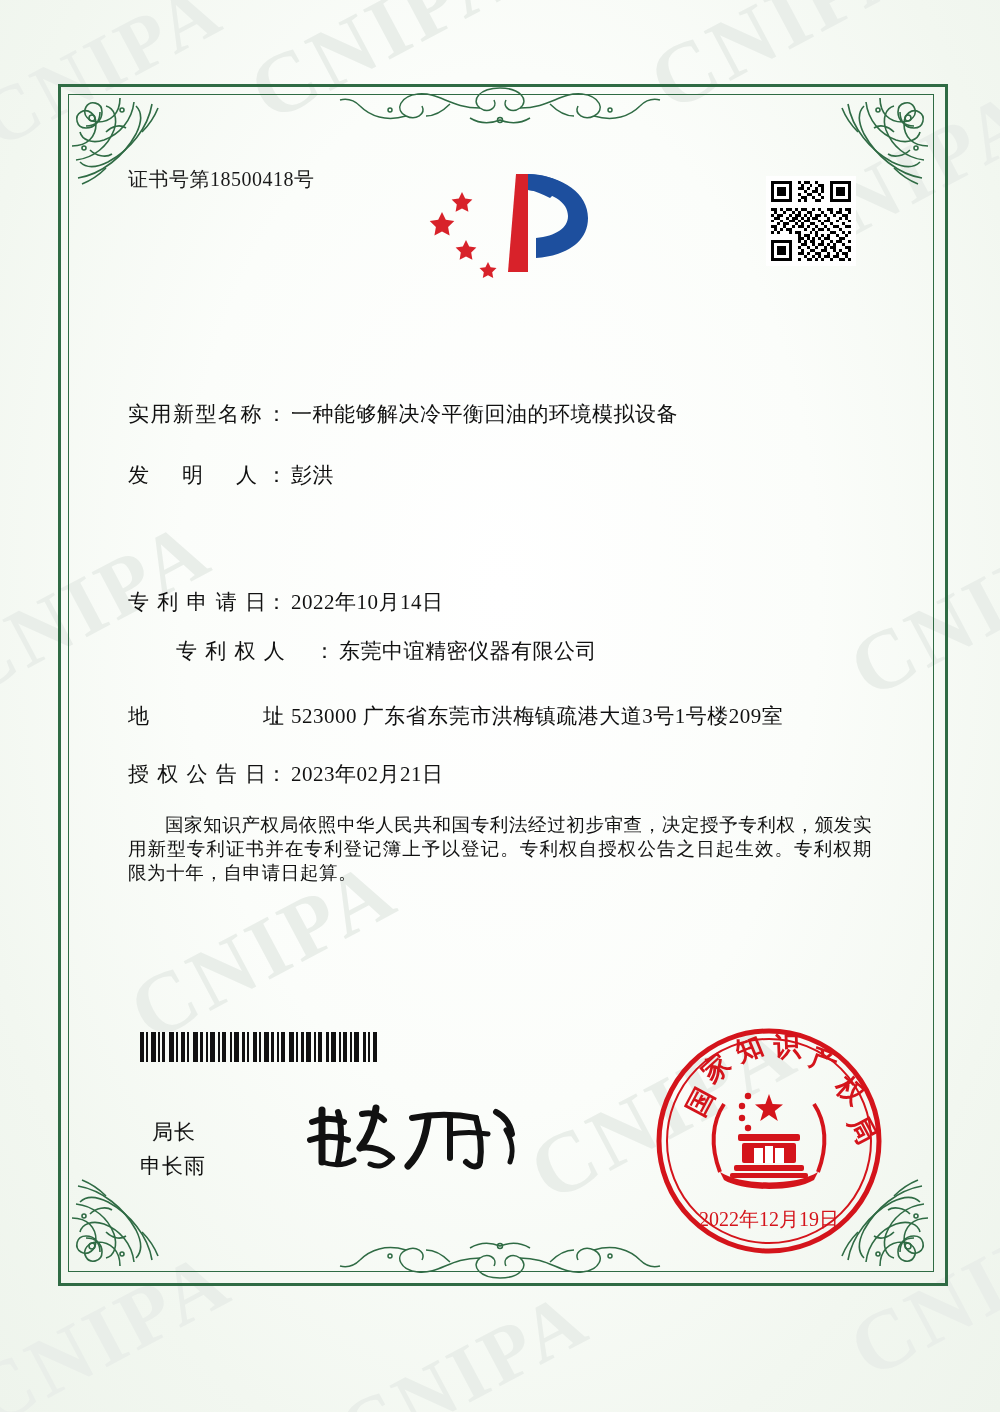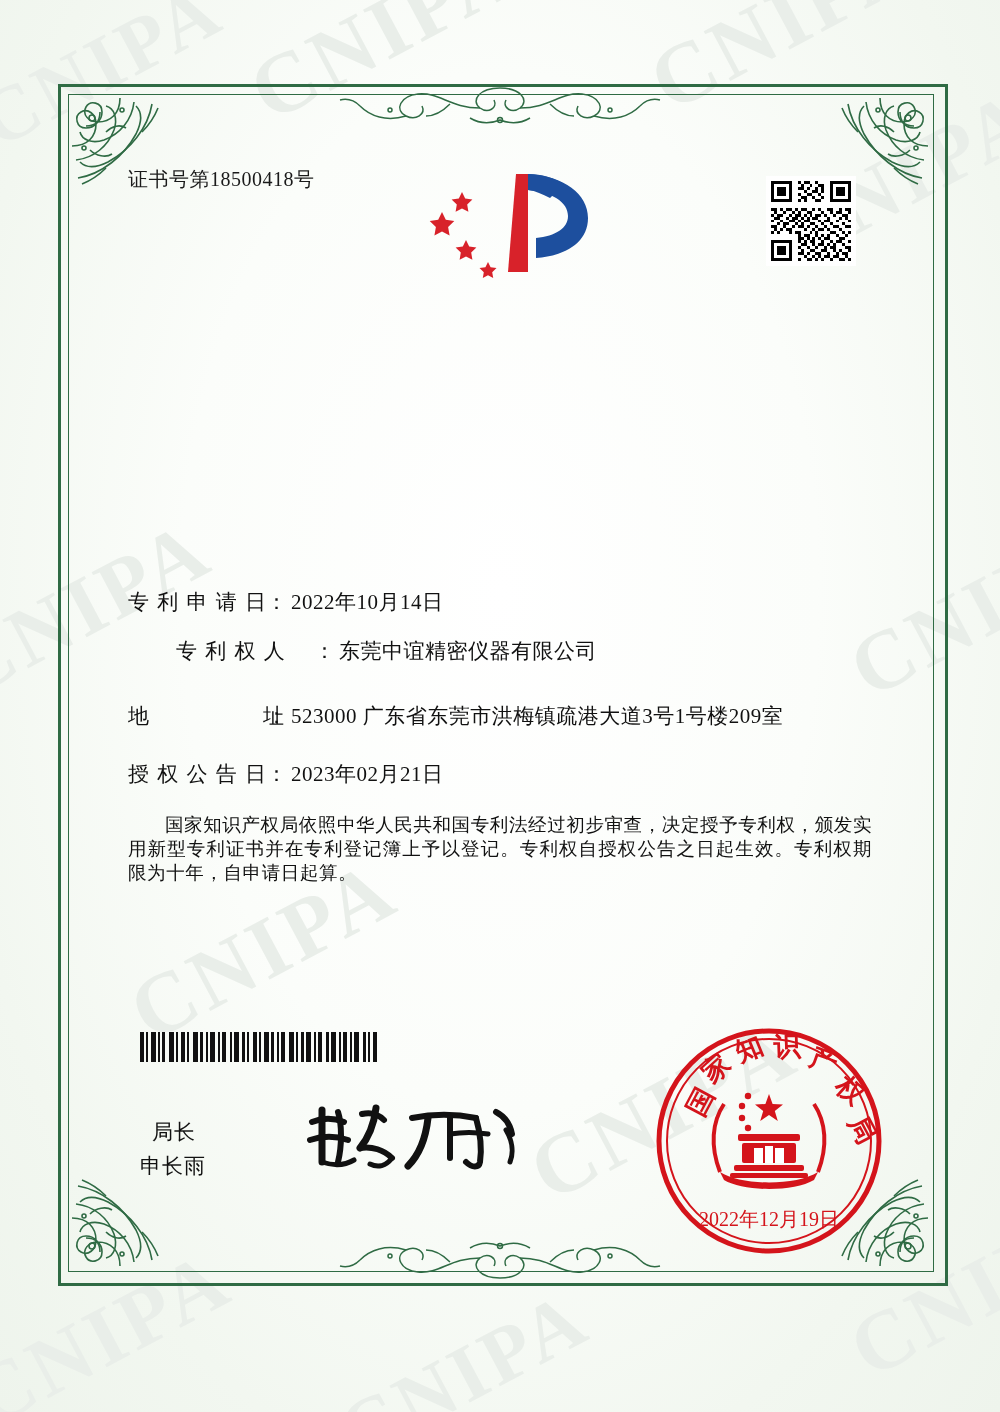--- a/index.html
+++ b/index.html
@@ -587,20 +587,26 @@
           <rect x="16" y="27" width="1" height="1"></rect>
         <rect x="18" y="27" width="1" height="1"></rect>
           <rect x="21" y="27" width="1" height="1"></rect>
           <rect x="24" y="27" width="2" height="1"></rect>
           <rect x="27" y="27" width="1" height="1"></rect>
       </g>
     </svg>
   </div>
 
 
+  <div class="field f1">
+    <span class="lbl tight">实用新型名称</span><span class="colon">：</span><span class="val">一种能够解决冷平衡回油的环境模拟设备</span>
+  </div>
+  <div class="field f2">
+    <span class="lbl">发　明　人</span><span class="colon">：</span><span class="val">彭洪</span>
+  </div>
   <div class="field f4">
     <span class="lbl tight">专 利 申 请 日</span><span class="colon">：</span><span class="val">2022年10月14日</span>
   </div>
   <div class="field f5">
     <span class="lbl tight">专 利 权 人</span><span class="colon">：</span><span class="val">东莞中谊精密仪器有限公司</span>
   </div>
   <div class="field f6">
     <span class="lbl">地　　　　址</span><span class="colon">：</span><span class="val">523000 广东省东莞市洪梅镇疏港大道3号1号楼209室</span>
   </div>
   <div class="field f7">

